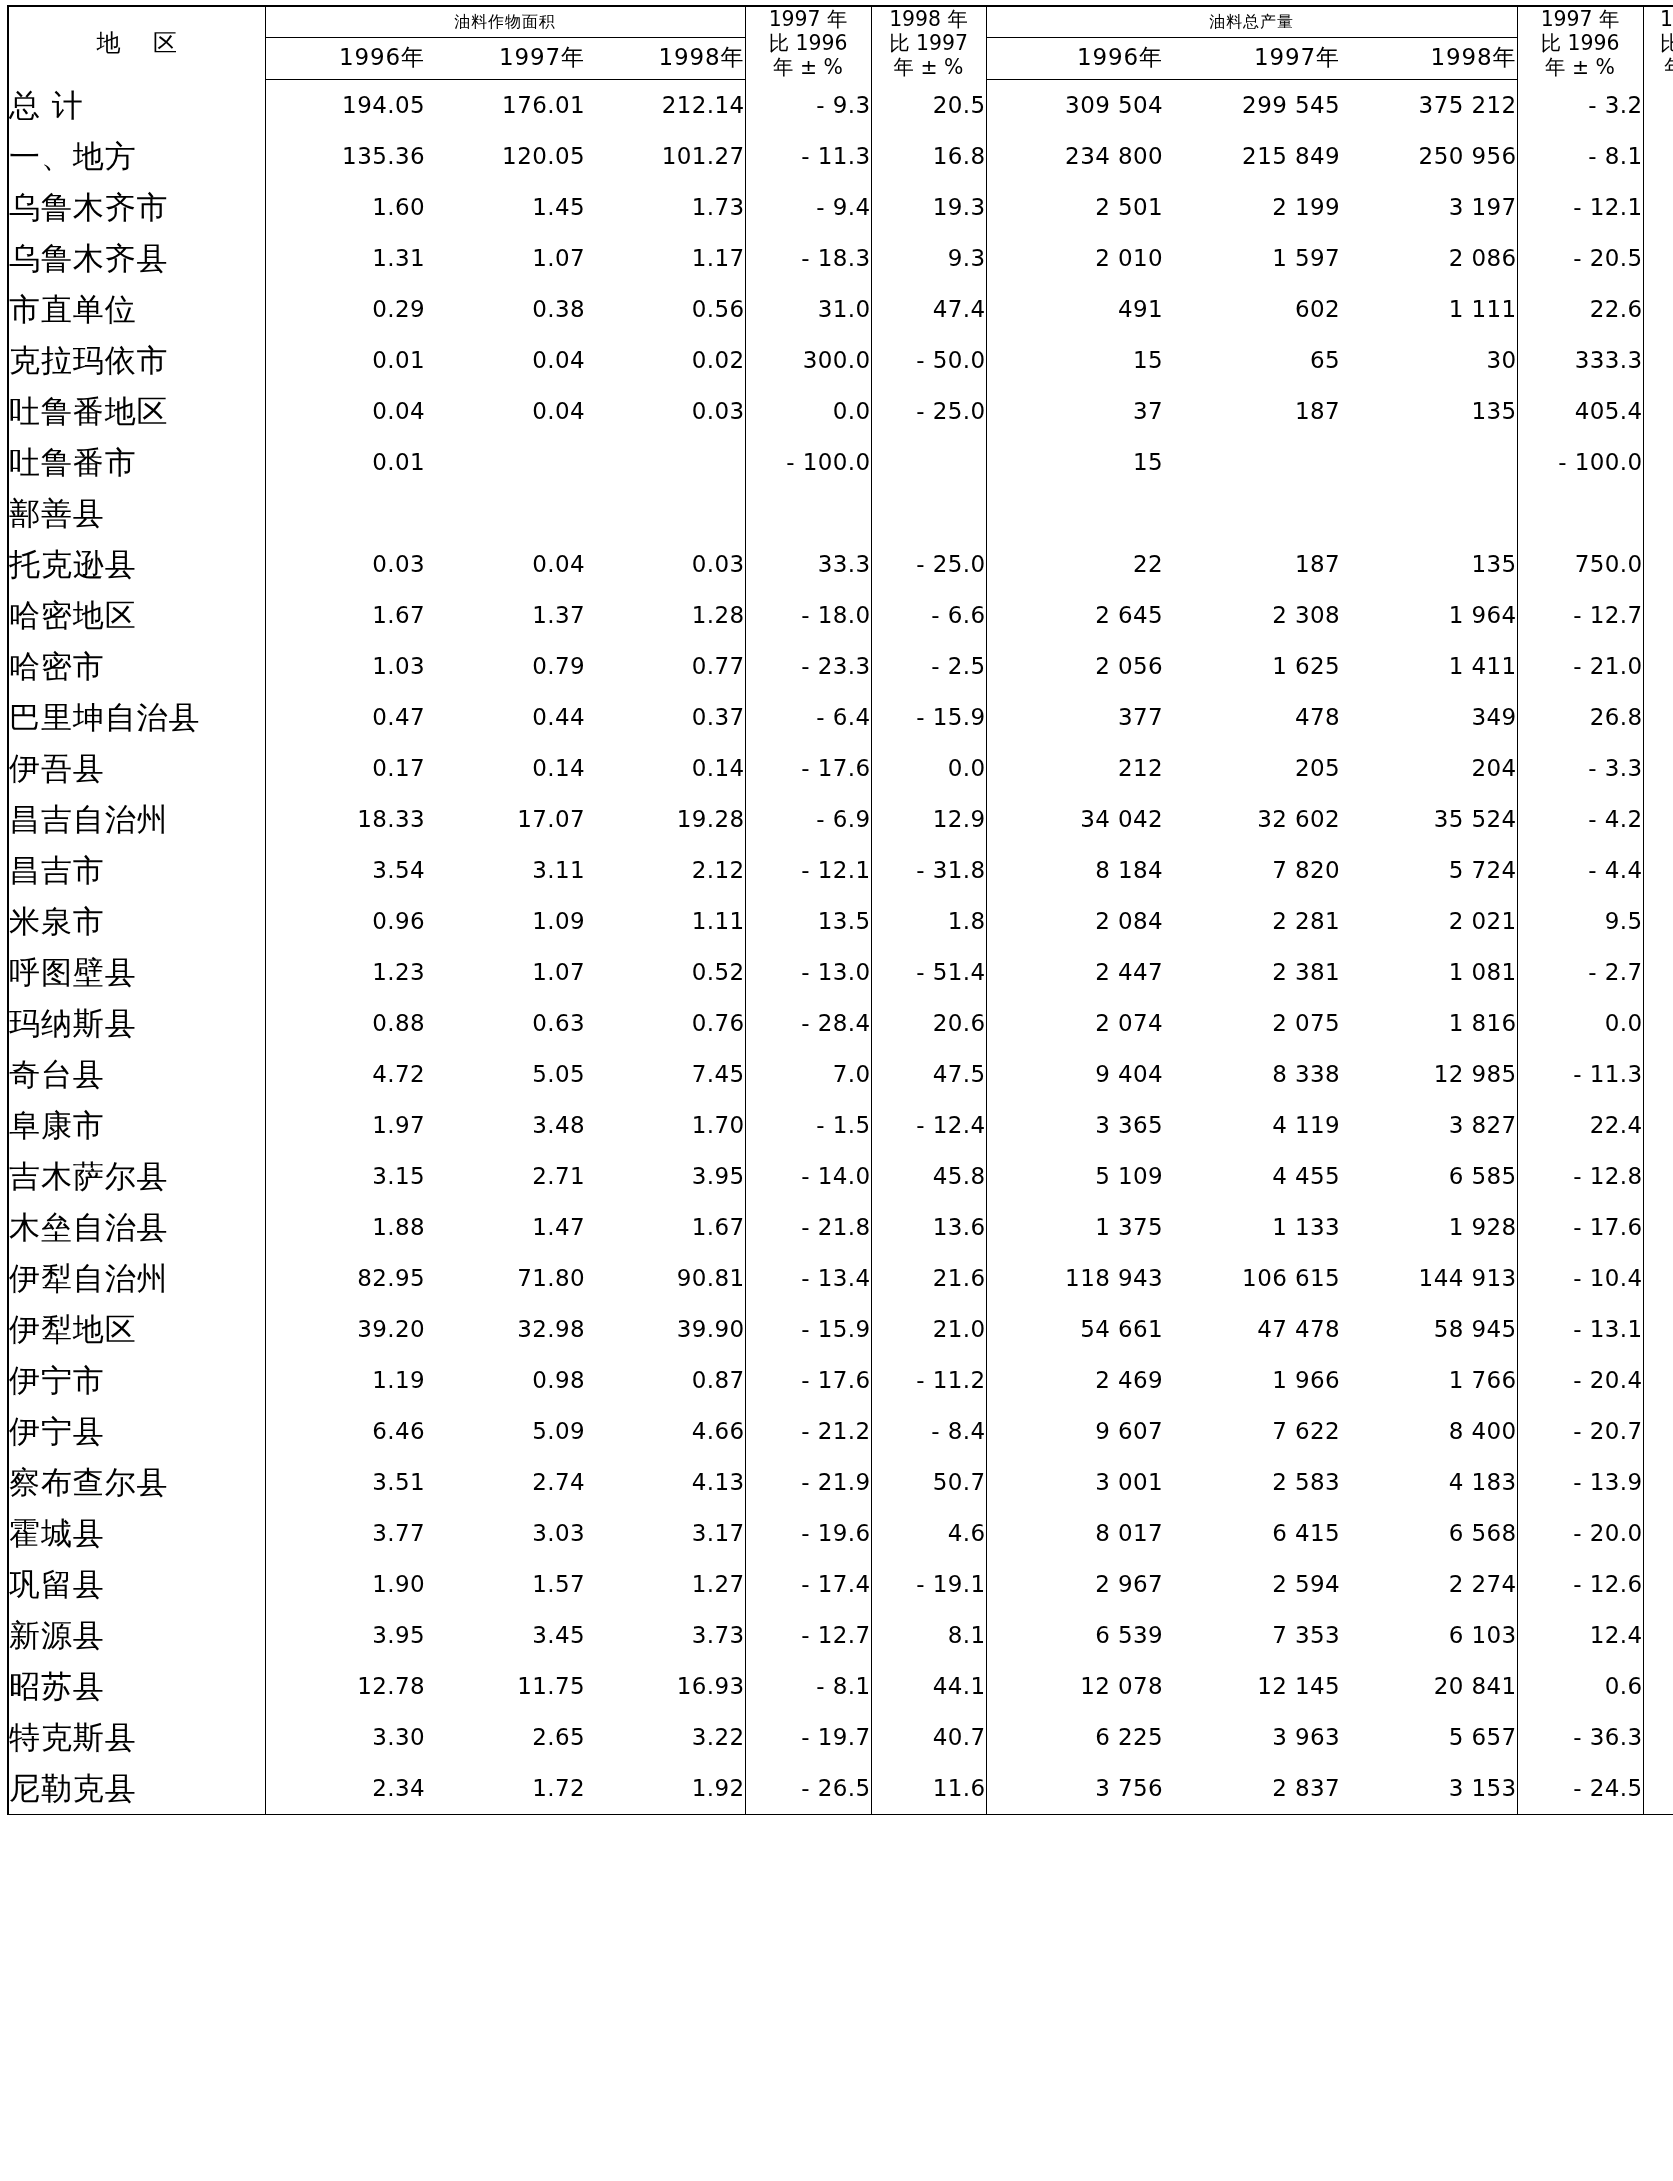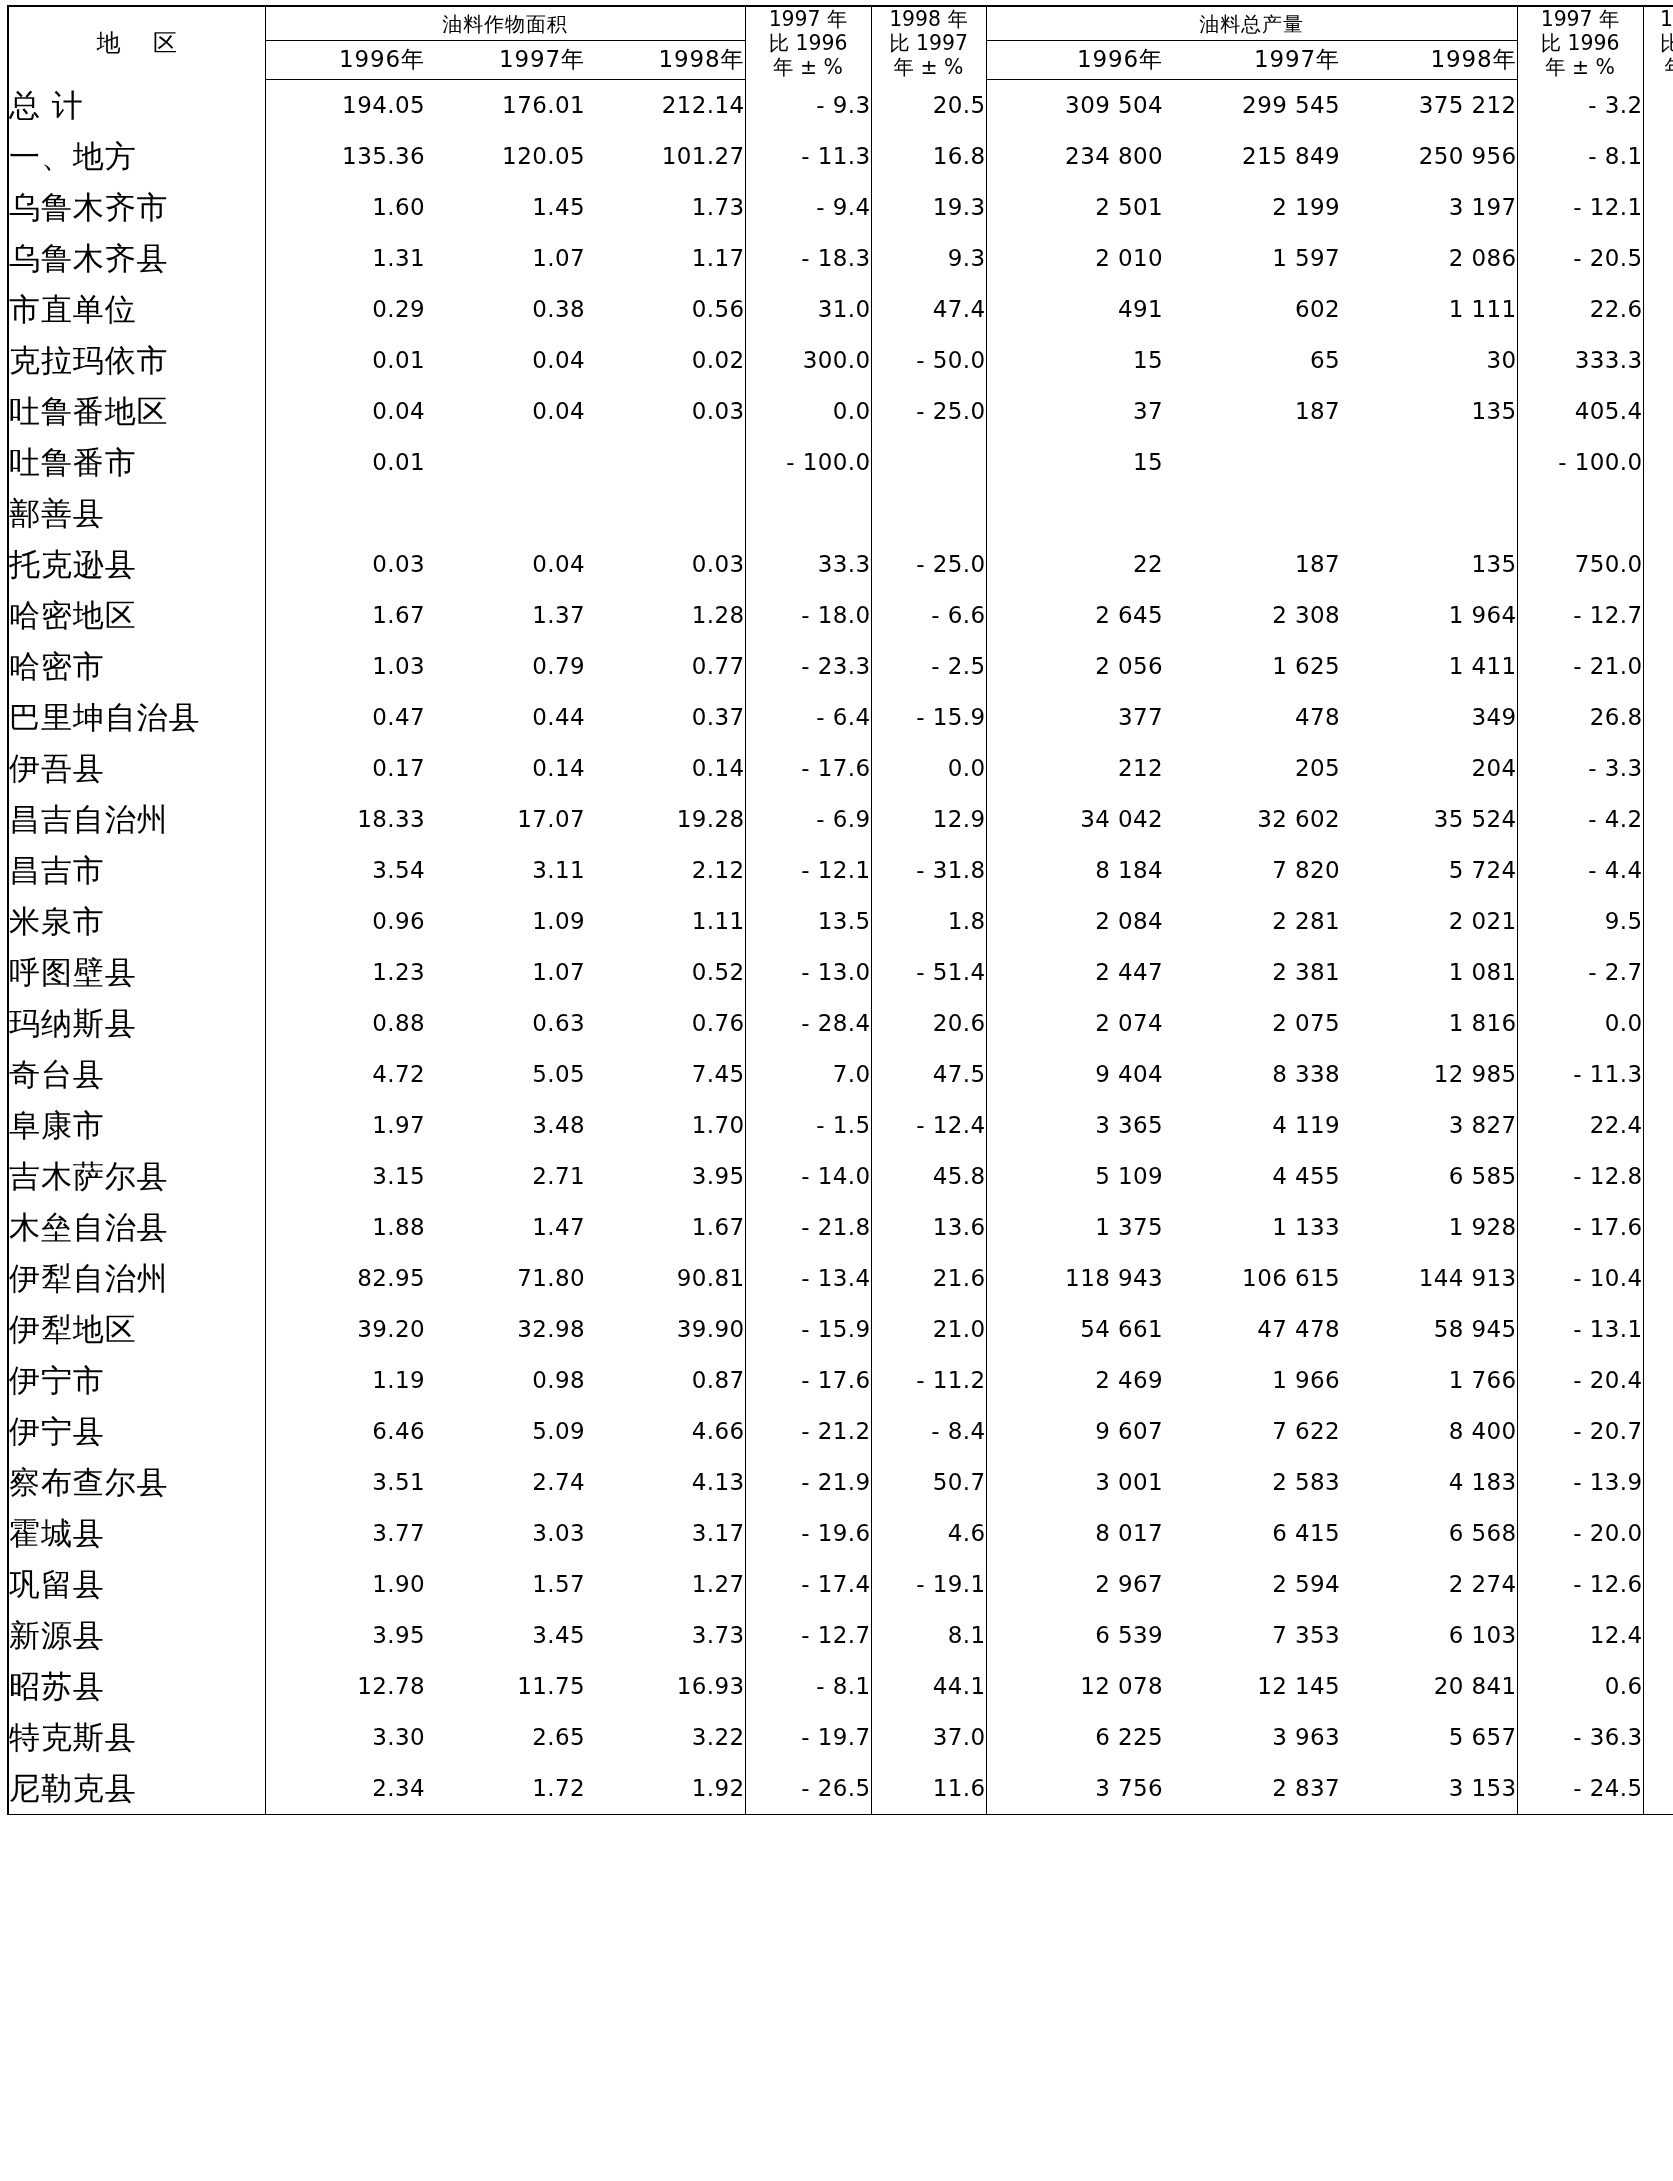--- a/index.html
+++ b/index.html
@@ -37,21 +37,21 @@
     line-height: 1.12;
     letter-spacing: 0.4px;
     padding: 4.4px 3.5px;
   }
   .hd-region {
     font-size: 24px;
     letter-spacing: 12.4px;
     text-indent: 12.4px;
   }
   .hd-span {
-    font-size: 20px;
+    font-size: 16px;
     letter-spacing: 0.9px;
   }
   .hd-small {
     font-size: 20.4px;
     line-height: 1.18;
     letter-spacing: 0px;
   }
   .hd-year {
     font-size: 23px;
     letter-spacing: 0.9px;
@@ -560,21 +560,21 @@
           <td class="num">20 841</td>
           <td class="num sepcell">0.6</td>
           <td class="num sepcell outer-r">71.6</td>
         </tr>
         <tr>
           <td class="region outer-l ind2">特克斯县</td>
           <td class="num sepcell">3.30</td>
           <td class="num">2.65</td>
           <td class="num">3.22</td>
           <td class="num sepcell">- 19.7</td>
-          <td class="num sepcell">37.0</td>
+          <td class="num sepcell">40.7</td>
           <td class="num sepcell">6 225</td>
           <td class="num">3 963</td>
           <td class="num">5 657</td>
           <td class="num sepcell">- 36.3</td>
           <td class="num sepcell outer-r">42.7</td>
         </tr>
         <tr>
           <td class="region outer-l ind2">尼勒克县</td>
           <td class="num sepcell">2.34</td>
           <td class="num">1.72</td>

